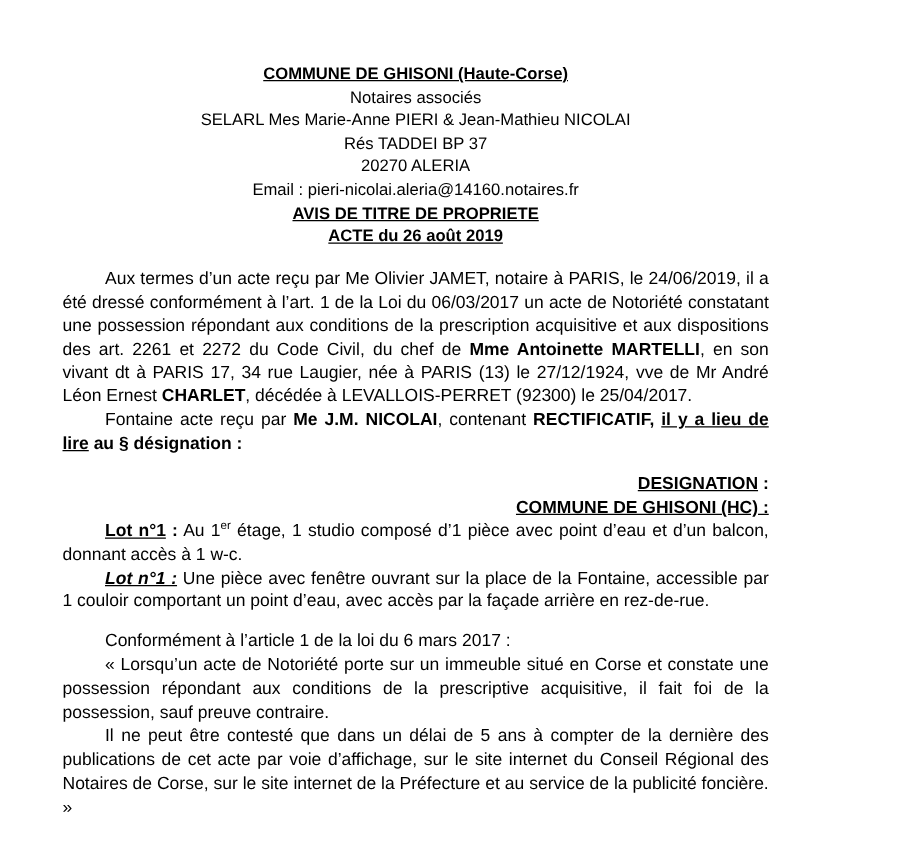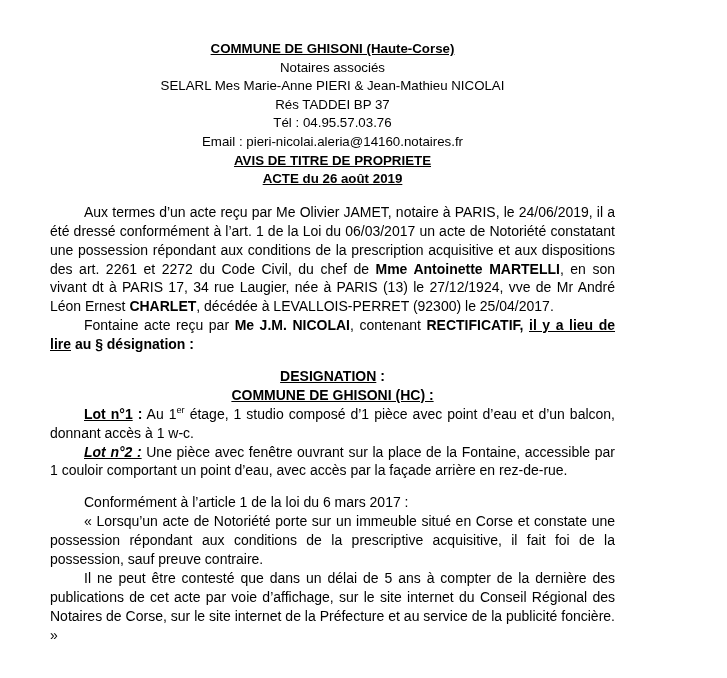--- a/index.html
+++ b/index.html
@@ -14,21 +14,21 @@
     color: #000000;
     font-size: 13.3px;
     line-height: 1.28;
     overflow: hidden;
   }
   .page {
     position: relative;
     width: 667px;
     height: 678px;
     box-sizing: border-box;
-    padding: 40px 52px 0 50px;
+    padding: 50px 52px 0 50px;
   }
   .hdr {
     text-align: center;
     font-size: 13.3px;
     line-height: 1.40;
   }
   .hdr div { white-space: nowrap; }
   .b { font-weight: bold; }
   .bu { font-weight: bold; text-decoration: underline; }
   .biu { font-weight: bold; font-style: italic; text-decoration: underline; }
@@ -38,39 +38,39 @@
     text-align: justify;
     text-justify: inter-word;
     font-size: 14px;
     line-height: 1.35;
   }
   p {
     margin: 0;
     text-align: justify;
     text-indent: 34px;
   }
-  p.center { text-align: center; text-indent: 0; }
+  p.center { text-align: right; text-indent: 0; }
   .gap { height: 13px; }
   sup {
     font-size: 0.66em;
     vertical-align: super;
     line-height: 0;
   }
 </style>
 </head>
 <body>
 
 <div class="page">
 
   <div class="hdr">
     <div class="bu">COMMUNE DE GHISONI (Haute-Corse)</div>
     <div>Notaires associés</div>
     <div>SELARL Mes Marie-Anne PIERI &amp; Jean-Mathieu NICOLAI</div>
     <div>Rés TADDEI BP 37</div>
-    <div>Tél : 04.95.57.03.76</div>
+    <div>20270 ALERIA</div>
     <div>Email : pieri-nicolai.aleria@14160.notaires.fr</div>
     <div class="bu">AVIS DE TITRE DE PROPRIETE</div>
     <div class="bu">ACTE du 26 août 2019</div>
   </div>
 
   <div class="body-block">
 
     <p><span>Aux termes d’un acte reçu par Me Olivier JAMET, notaire à PARIS, le 24/06/2019, il a été dressé conformément à l’art. 1 de la Loi du 06/03/2017 un acte de Notoriété constatant une possession répondant aux conditions de la prescription acquisitive et aux dispositions des art. 2261 et 2272 du Code Civil, du chef de </span><span class="b">Mme Antoinette MARTELLI</span><span>, en son vivant dt  à PARIS 17, 34 rue Laugier, née à PARIS (13) le 27/12/1924, vve de Mr André Léon Ernest </span><span class="b">CHARLET</span><span>, décédée à LEVALLOIS-PERRET (92300) le 25/04/2017.</span></p>
 
     <p><span>Fontaine acte reçu par </span><span class="b">Me J.M. NICOLAI</span><span>, contenant </span><span class="b">RECTIFICATIF,</span><span> </span><span class="bu">il y a lieu de lire</span><span class="b"> au § </span><span class="b">désignation :</span></p>
@@ -78,21 +78,21 @@
     <div class="gap"></div>
 
     <p class="center"><span class="bu">DESIGNATION</span><span class="b"> :</span></p>
 
     <p class="center"><span class="bu">COMMUNE DE GHISONI (HC) :</span></p>
 
 
     <p><span class="bu">Lot n°1</span><span class="b"> :</span><span> Au 1</span><sup>er</sup><span> étage, 1 studio composé d’1 pièce avec point d’eau et d’un balcon, donnant accès à 1 w-c.</span></p>
 
 
-    <p><span class="biu">Lot n°2 :</span><span> Une pièce avec fenêtre ouvrant sur la place de la Fontaine, accessible par 1 couloir comportant un point d’eau, avec accès par la façade arrière en rez-de-rue.</span></p>
+    <p><span class="biu">Lot n°1 :</span><span> Une pièce avec fenêtre ouvrant sur la place de la Fontaine, accessible par 1 couloir comportant un point d’eau, avec accès par la façade arrière en rez-de-rue.</span></p>
 
     <div class="gap"></div>
 
     <p>Conformément à l’article 1 de la loi du 6 mars 2017 :</p>
 
     <p>« Lorsqu’un acte de Notoriété porte sur un immeuble situé en Corse et constate une possession répondant aux conditions de la prescriptive acquisitive, il fait foi de la possession, sauf preuve contraire.</p>
 
     <p>Il ne peut être contesté que dans un délai de 5 ans à compter de la dernière des publications de cet acte par voie d’affichage, sur le site internet du Conseil Régional des Notaires de Corse, sur le site internet de la Préfecture et au service de la publicité foncière. »</p>
 
   </div>

